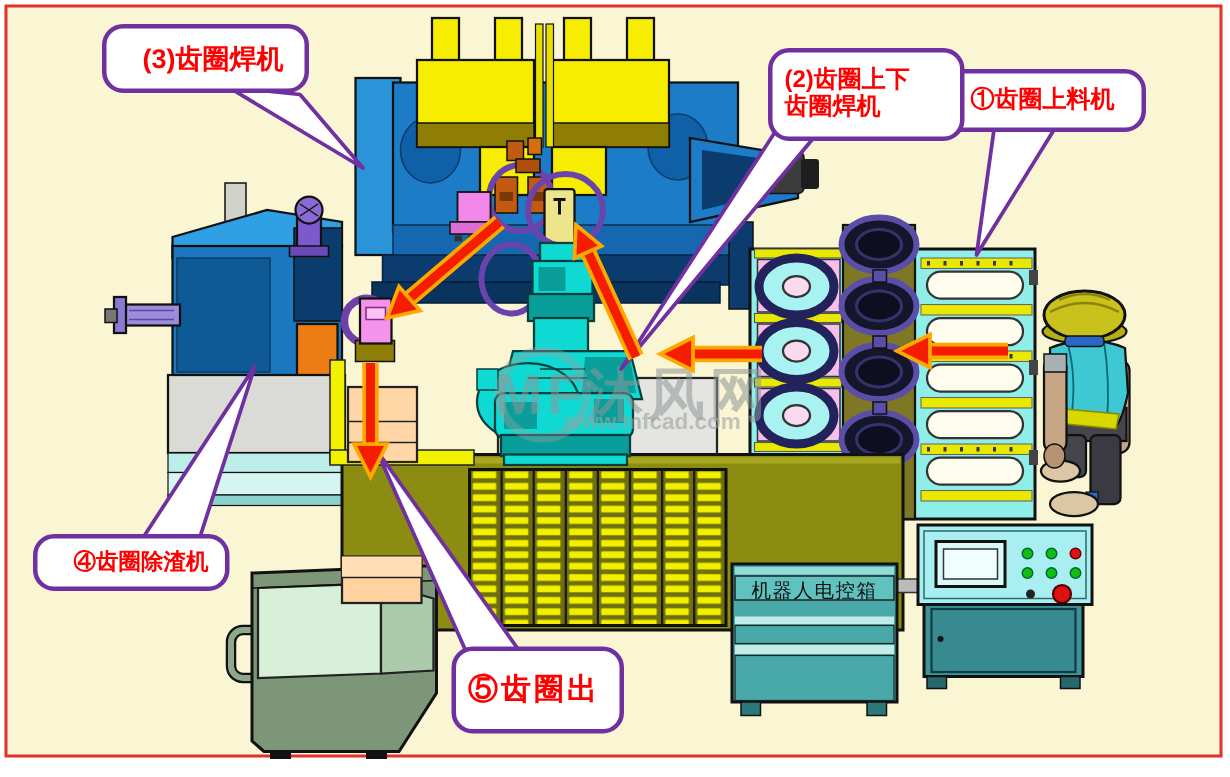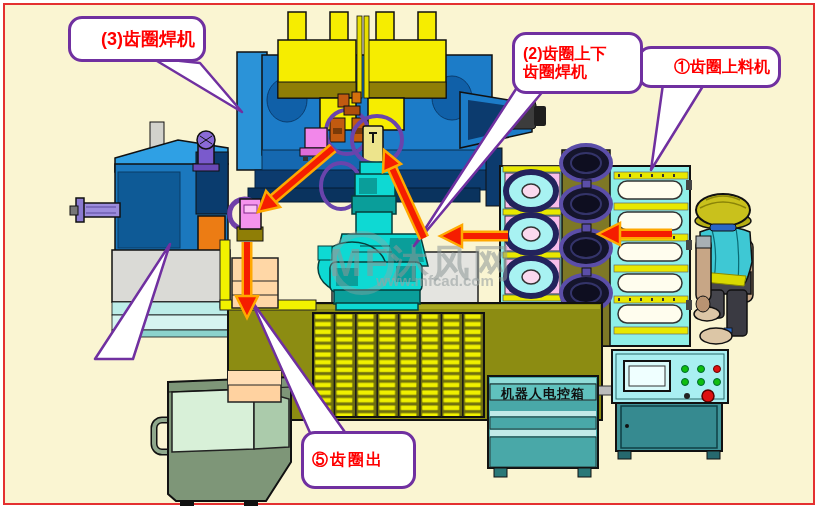--- a/index.html
+++ b/index.html
@@ -5,28 +5,28 @@
   html,body{margin:0;padding:0;background:#fdfdfd;}
   .stage{position:relative;width:820px;height:518px;background:#ffffff;overflow:hidden;
          font-family:"Liberation Sans",sans-serif;}
   .frame{position:absolute;left:3px;top:3px;width:808px;height:498px;
          border:2px solid #e43030;background:#faf5d2;}
   svg.scene{position:absolute;left:0;top:0;z-index:2;}
   .bubble{position:absolute;background:#ffffff;border:3px solid #7030a0;border-radius:14px;
           color:#ff0000;font-weight:bold;display:flex;flex-direction:column;
           justify-content:center;z-index:10;line-height:1.12;box-sizing:border-box;}
   .bubble .ln{padding:0 8px;white-space:nowrap;}
-  .b-center{align-items:flex-end;text-align:center;}
-  .b1{left:637px;top:46px;width:144px;height:42px;font-size:16px;}
+  .b-center{align-items:flex-start;text-align:center;padding-left:16px;}
+  .b1{left:620px;top:46px;width:144px;height:42px;font-size:16px;}
   .b2{left:512px;top:32px;width:131px;height:62px;font-size:16px;}
   .b3{left:68px;top:16px;width:138px;height:46px;font-size:18px;}
   .b4{left:22px;top:356px;width:131px;height:38px;font-size:15px;}
-  .b5{left:301px;top:431px;width:115px;height:58px;font-size:16px;letter-spacing:2px;}
+  .b5{left:301px;top:431px;width:115px;height:58px;font-size:20px;letter-spacing:2px;}
   .cab-label{position:absolute;left:491px;top:385px;width:104px;z-index:9;
-             font-size:13px;font-weight:bold;color:#101010;text-align:center;
+             font-size:13px;font-weight:normal;color:#101010;text-align:center;
              letter-spacing:1px;white-space:nowrap;}
 </style>
 </head>
 <body>
 
 <div class="stage">
   <div class="frame"></div>
 
   <svg class="scene" width="820" height="518" viewBox="0 0 820 518">
     <defs>
@@ -319,18 +319,21 @@
   <div class="bubble b1 b-center">
     <span class="ln">①齿圈上料机</span>
   </div>
   <div class="bubble b2">
     <span class="ln">(2)齿圈上下</span>
     <span class="ln">齿圈焊机</span>
   </div>
   <div class="bubble b3 b-center">
     <span class="ln">(3)齿圈焊机</span>
   </div>
+  <div class="bubble b4 b-center">
+    <span class="ln">④齿圈除渣机</span>
+  </div>
   <div class="bubble b5">
     <span class="ln">⑤齿圈出</span>
   </div>
 
   <div class="cab-label">机器人电控箱</div>
 </div>
 
 </body></html>

